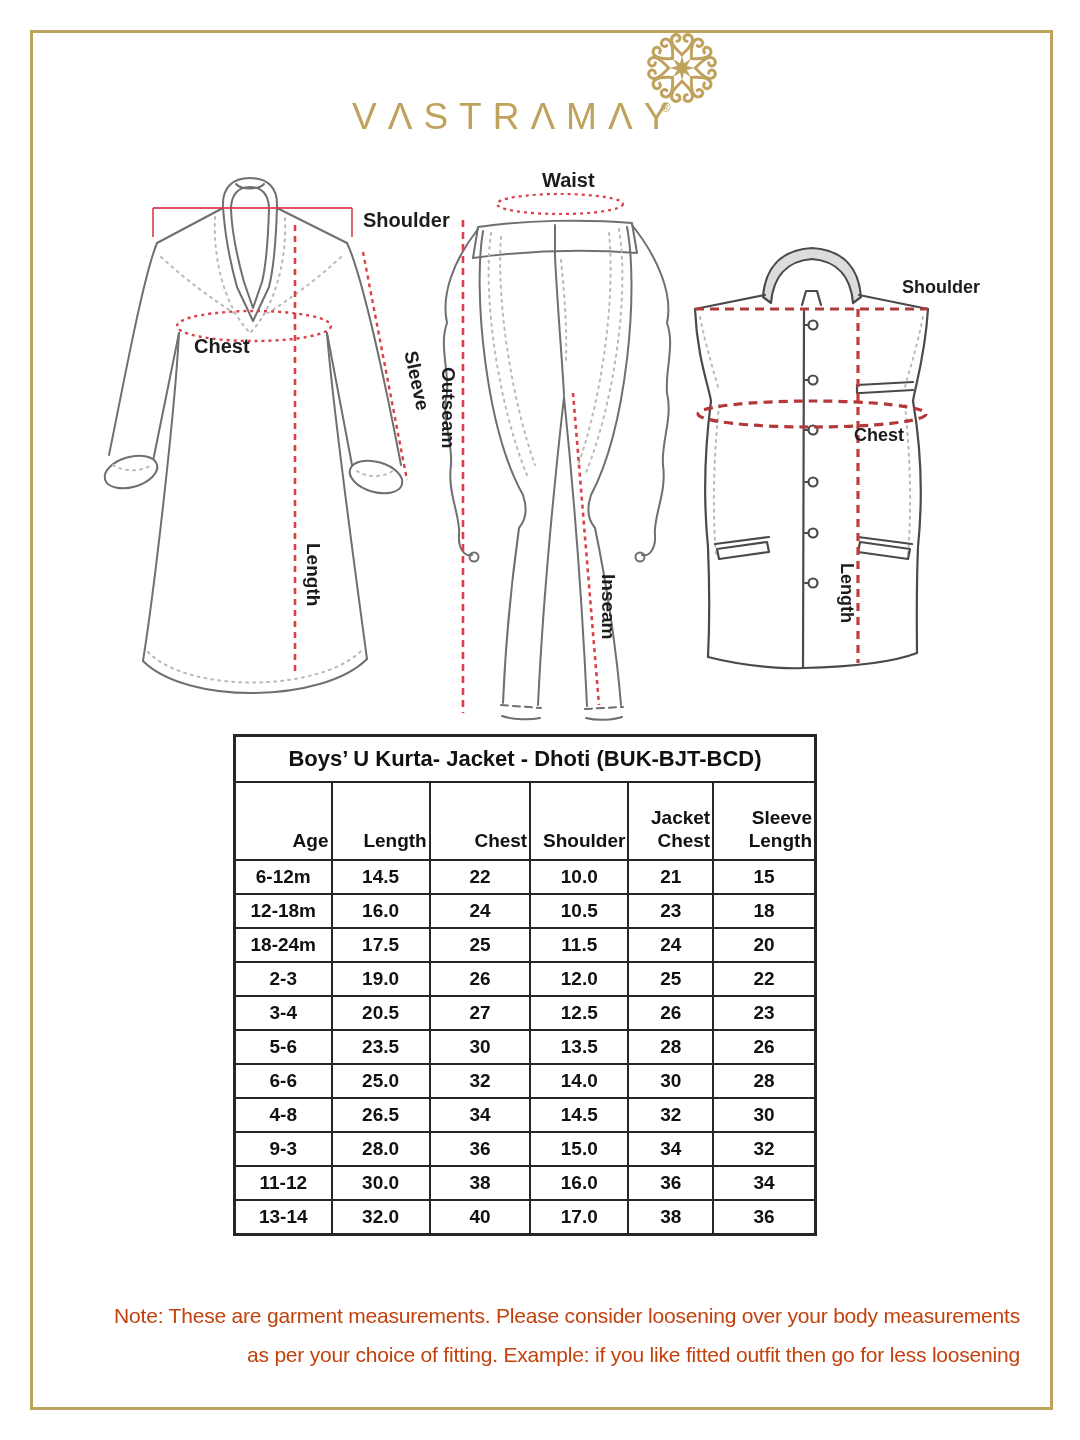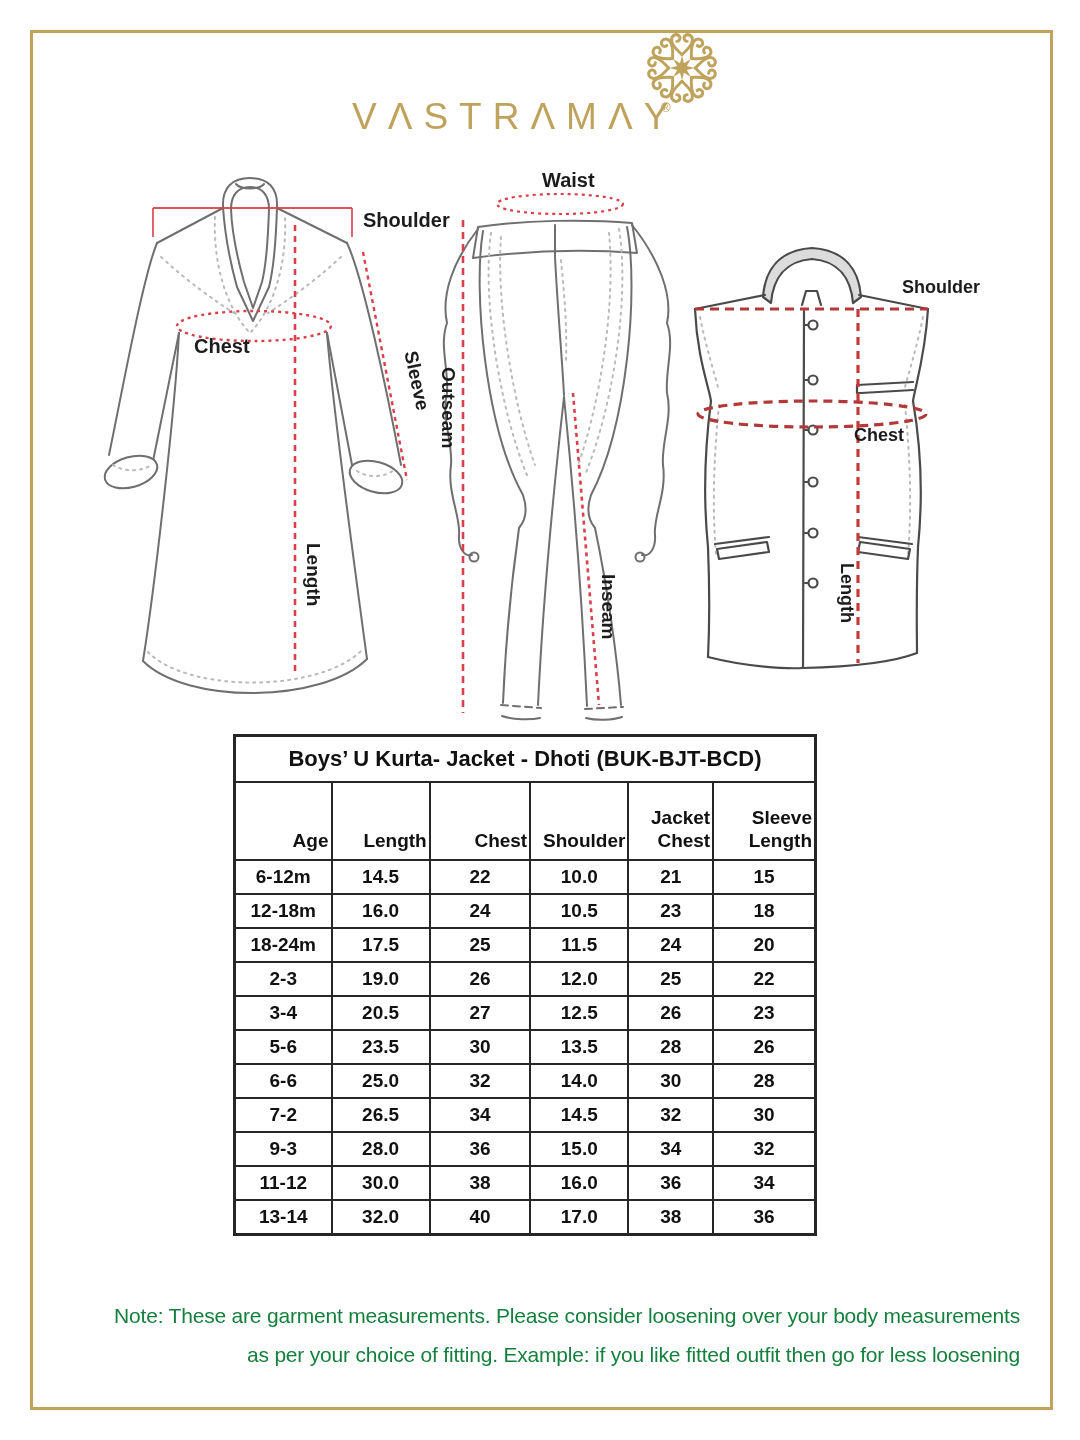--- a/index.html
+++ b/index.html
@@ -38,21 +38,21 @@
   .size-table td,.size-table th{border:2px solid #262626;text-align:center;
     font-weight:700;color:#111;}
   .size-table{border:3px solid #262626;}
   .size-table .title{font-size:22px;height:42px;}
   .size-table .subtitle{font-size:15px;height:28px;}
   .size-table th{font-size:19px;height:70px;vertical-align:bottom;
     padding:0 2px 6px 2px;white-space:pre-line;line-height:1.25;text-align:right;}
   .size-table tbody td{font-size:19px;height:30px;padding:1px 2px;}
   
   .note{position:absolute;left:54px;right:60px;top:1296px;text-align:right;
-    font-size:21px;line-height:39px;color:#15803d;letter-spacing:-0.2px;}
+    font-size:21px;line-height:39px;color:#c2410c;letter-spacing:-0.2px;}
   .note div{white-space:nowrap;}
 </style>
 </head>
 <body>
 
 <div class="frame"></div>
 
 <div class="wordmark">VΛSTRΛMΛY</div>
 <div class="regmark">®</div>
 <svg class="brandmark" viewBox="-50 -50 100 100">
@@ -275,21 +275,21 @@
       </tr>
       <tr>
         <td>6-6</td>
         <td>25.0</td>
         <td>32</td>
         <td>14.0</td>
         <td>30</td>
         <td>28</td>
       </tr>
       <tr>
-        <td>7-2</td>
+        <td>4-8</td>
         <td>26.5</td>
         <td>34</td>
         <td>14.5</td>
         <td>32</td>
         <td>30</td>
       </tr>
       <tr>
         <td>9-3</td>
         <td>28.0</td>
         <td>36</td>

